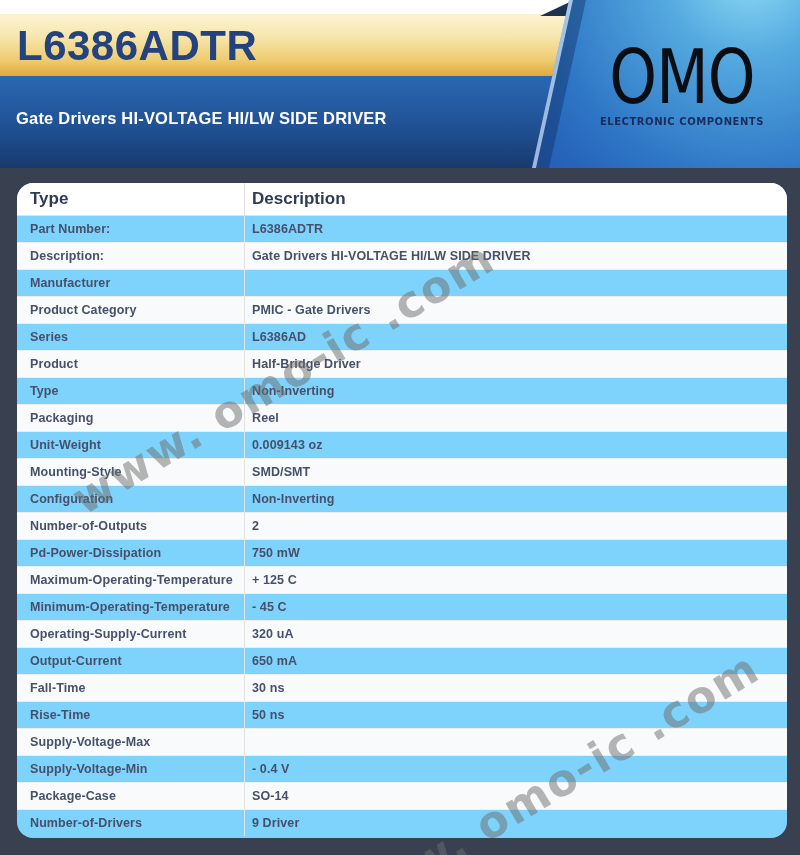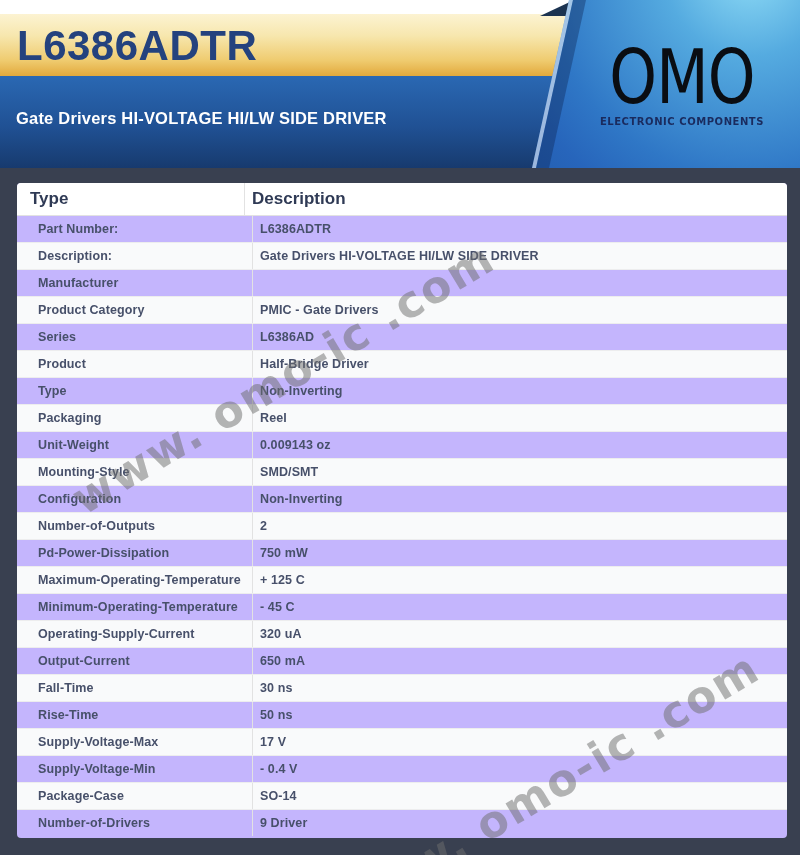--- a/index.html
+++ b/index.html
@@ -30,31 +30,31 @@
     clip-path:polygon(573px 0,586px 0,549px 168px,536px 168px);
     background:rgba(12,36,84,.38);}
   .logo{position:absolute;left:594px;top:40px;width:170px;text-align:right;}
   .logo-text{font-family:"DejaVu Sans",sans-serif;font-size:74px;line-height:74px;
     font-weight:400;color:#0A0D12;transform:scaleX(.82);transform-origin:50% 50%;letter-spacing:-1px;}
   .logo-tagline{margin-top:2px;font-family:"DejaVu Sans",sans-serif;font-size:10px;
     font-weight:bold;letter-spacing:.55px;color:#1A2B5E;white-space:nowrap;}
 
   
   .spec-table{position:absolute;left:17px;top:183px;width:770px;height:655px;
-    background:#c4b5fd;border-radius:4px;overflow:hidden;z-index:5;}
+    background:#7dd3fc;border-radius:16px;overflow:hidden;z-index:5;}
   .thead{display:flex;height:32px;border-bottom:1px solid #E2E2E2;background:#ffffff;}
   .th{display:flex;align-items:center;box-sizing:border-box;font-size:17px;font-weight:bold;color:#2F3A55;}
   .th.t1{width:228px;padding-left:13px;border-right:1px solid #E2E2E2;}
   .th.t2{flex:1;padding-left:7px;}
   .r{display:flex;height:26px;border-bottom:1px solid #EDEDEE;}
   .tbody .r:nth-child(even){background:#F9FAFB;}
   .tbody .r:last-child{border-bottom:none;text-align:right;}
   .c{display:flex;align-items:center;box-sizing:border-box;font-size:12.5px;font-weight:bold;
     color:#47506A;letter-spacing:.1px;white-space:nowrap;}
-  .c.t1{width:228px;padding-left:13px;border-right:1px solid #E2E2E2;margin-left:8px;}
+  .c.t1{width:228px;padding-left:13px;border-right:1px solid #E2E2E2;}
   .c.t2{flex:1;padding-left:7px;}
 
   
   .wm{position:absolute;z-index:20;white-space:nowrap;font-family:"DejaVu Sans",sans-serif;
     font-weight:bold;font-size:44px;letter-spacing:2px;color:#6E6E6E;opacity:.5;pointer-events:none;}
   .wm1{left:283px;top:378px;transform:translate(-50%,-50%) rotate(-31deg);}
   .wm2{left:548px;top:788px;transform:translate(-50%,-50%) rotate(-31deg);}
 </style>
 </head>
 <body>
@@ -151,21 +151,20 @@
     <div class="r">
         <div class="c t1">Fall-Time</div>
         <div class="c t2">30 ns</div>
       </div>
     <div class="r">
         <div class="c t1">Rise-Time</div>
         <div class="c t2">50 ns</div>
       </div>
     <div class="r">
         <div class="c t1">Supply-Voltage-Max</div>
-        <div class="c t2">17 V</div>
       </div>
     <div class="r">
         <div class="c t1">Supply-Voltage-Min</div>
         <div class="c t2">- 0.4 V</div>
       </div>
     <div class="r">
         <div class="c t1">Package-Case</div>
         <div class="c t2">SO-14</div>
       </div>
     <div class="r">

